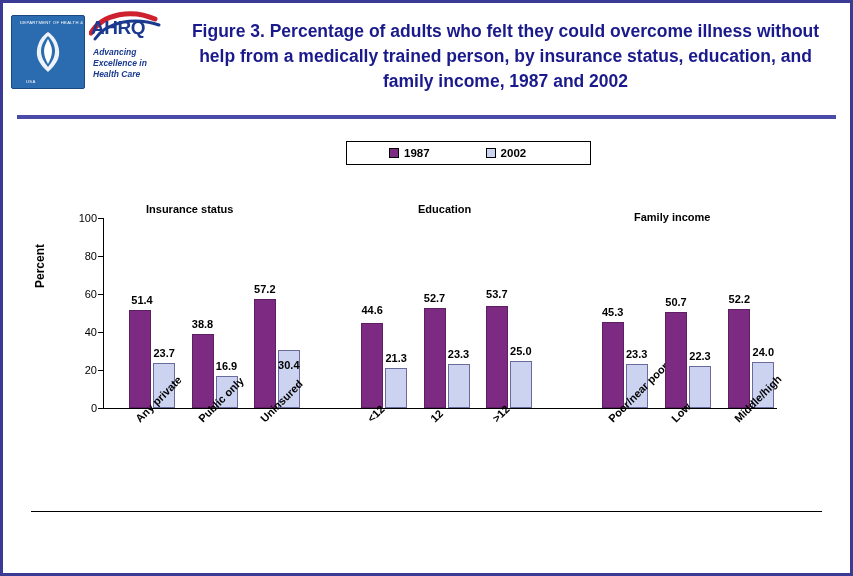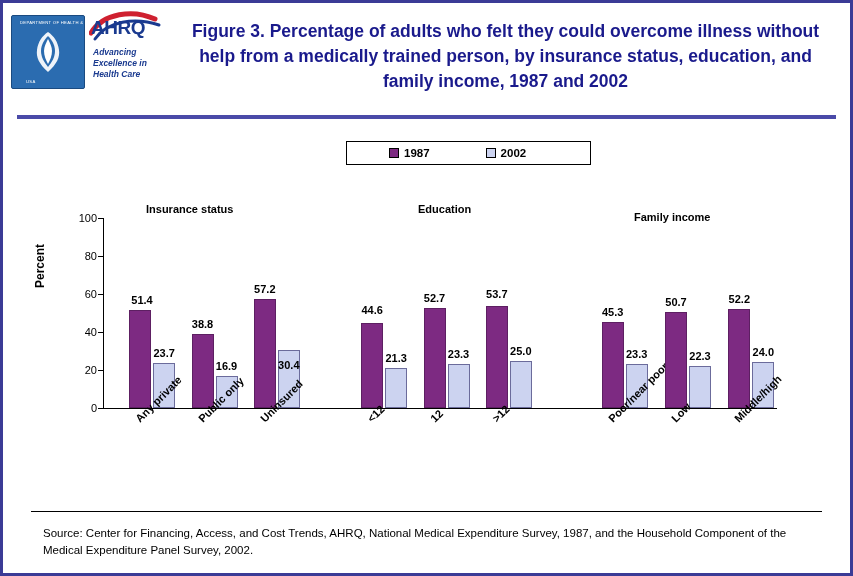--- a/index.html
+++ b/index.html
@@ -385,14 +385,13 @@
         <div class="bar b2002" style="left: 649.333px; width: 22px; height: 45.6px;"></div>
         <div class="bar-value" style="left: 660.333px; top: 128.4px;">24.0</div>
         <div class="cat-label" style="left: 629.333px; top: 198px;">Middle/high</div>
       </div>
   <div class="group-title" style="left: 143px; top: 200px;">Insurance status</div>
       <div class="group-title" style="left: 415px; top: 200px;">Education</div>
       <div class="group-title" style="left: 631px; top: 208px;">Family income</div>
     </div>
 
   <div class="footer-rule"></div>
-  <div class="source">Source: Center for Financing, Access, and Cost Trends, AHRQ, National Medical Expenditure Survey, 1987, and the Household Component of the Medical Expenditure Panel Survey, 2002.</div>
 </div>
 
 </body></html>

